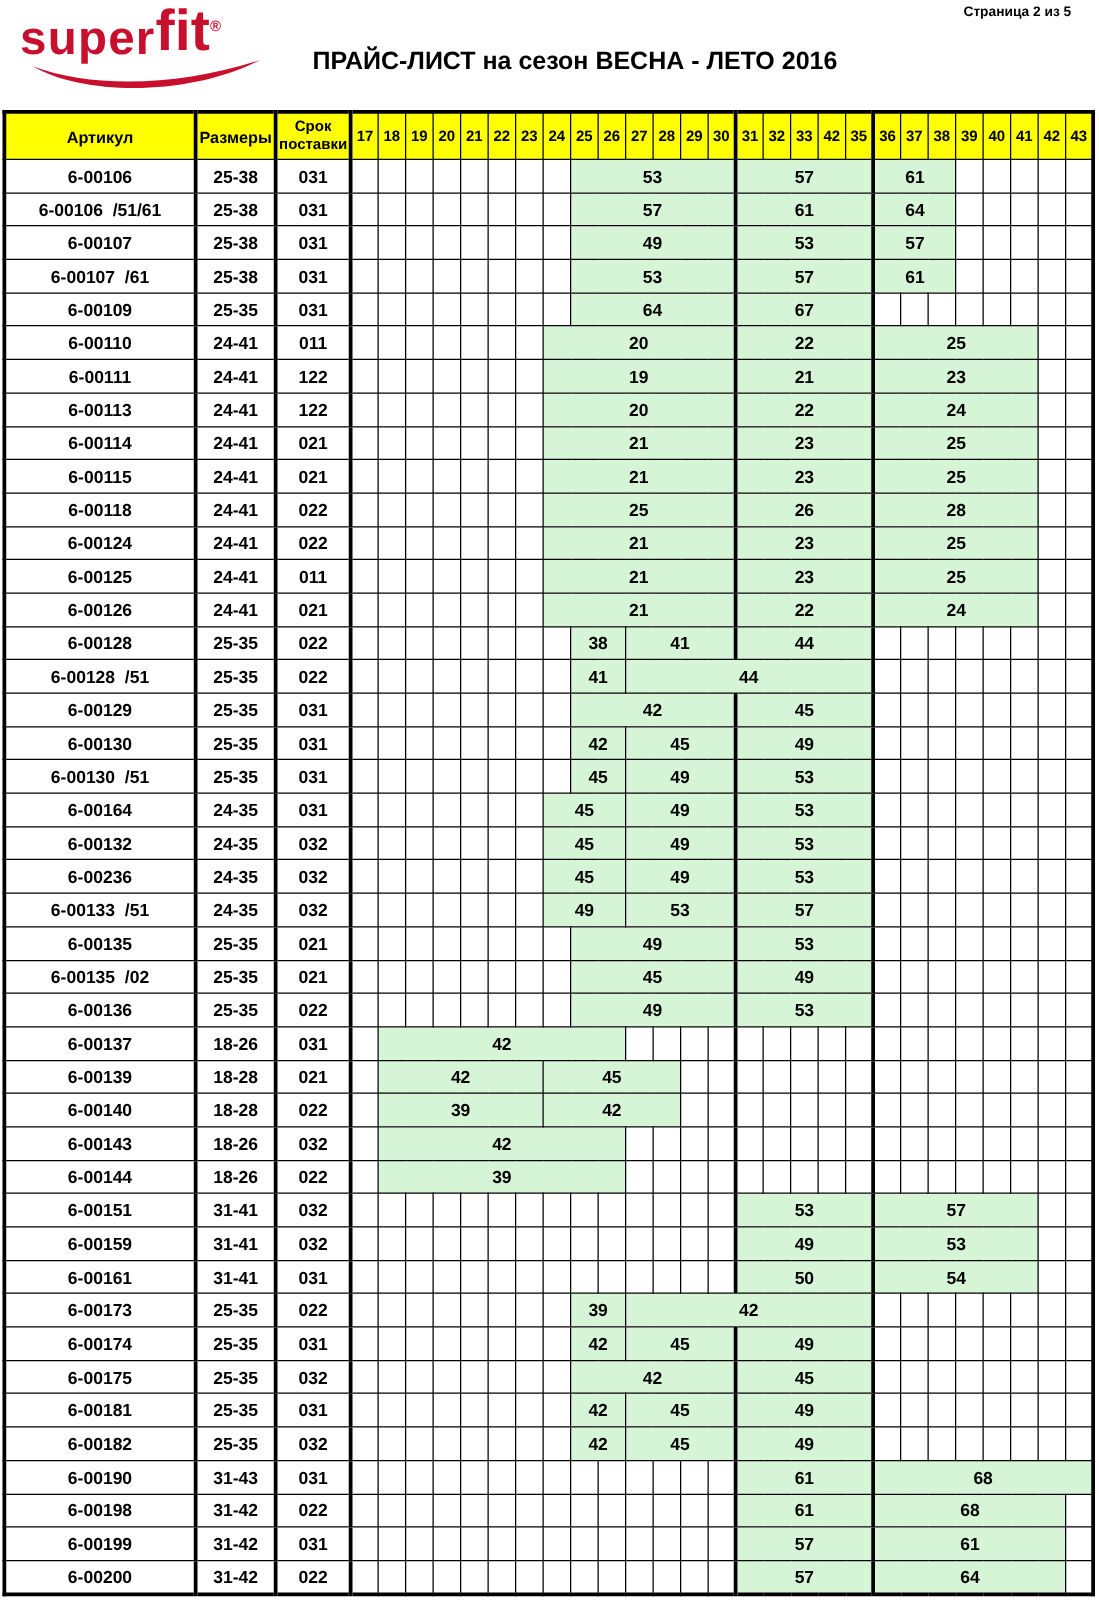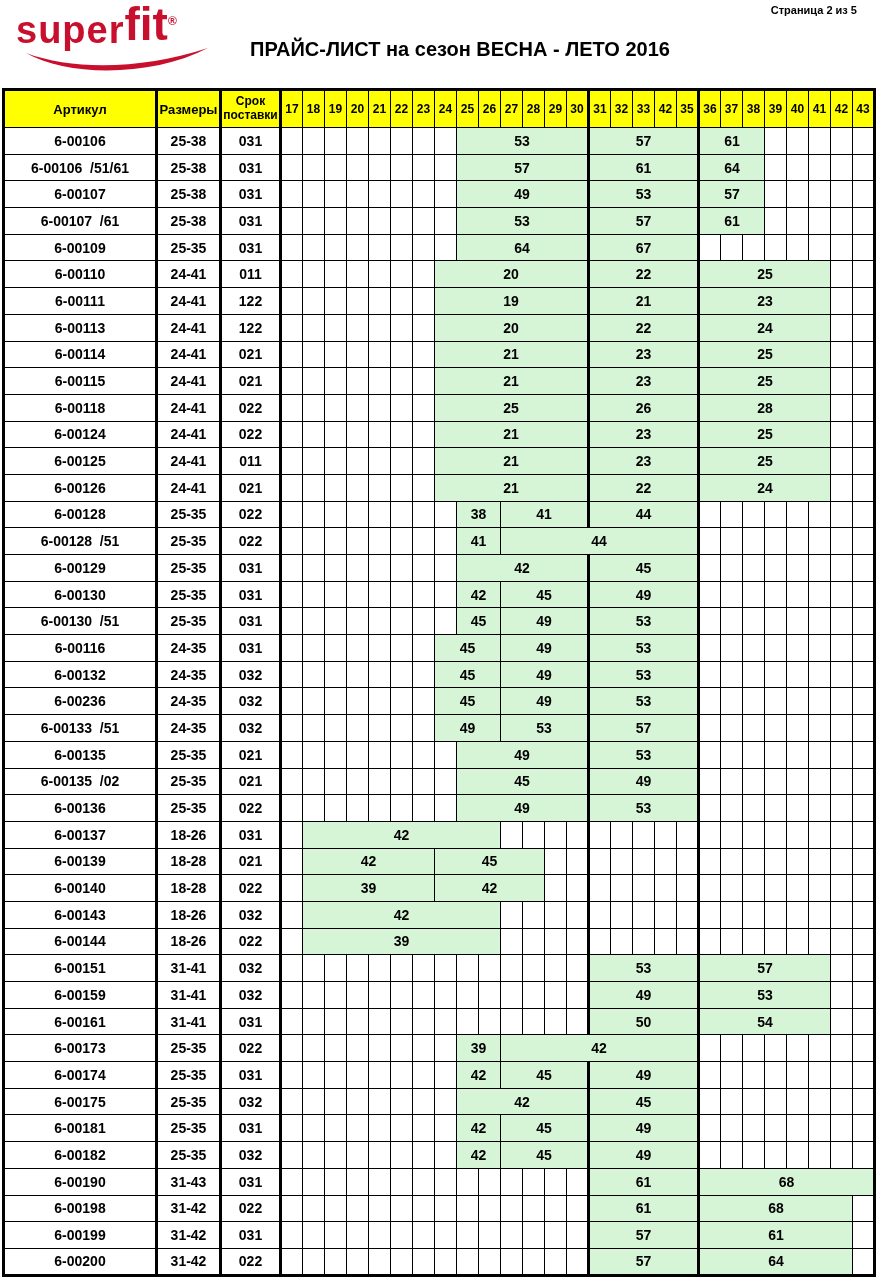--- a/index.html
+++ b/index.html
@@ -520,21 +520,21 @@
           <td class="size-cell"></td>
           <td class="size-cell"></td>
           <td class="size-cell"></td>
           <td class="size-cell"></td>
           <td class="size-cell"></td>
           <td class="size-cell"></td>
           <td class="size-cell"></td>
           <td class="size-cell"></td>
         </tr>
         <tr>
-          <td class="article thick-r">6-00116</td>
+          <td class="article thick-r">6-00164</td>
           <td class="sizes thick-r">24-35</td>
           <td class="lead thick-r">031</td>
           <td class="size-cell"></td>
           <td class="size-cell"></td>
           <td class="size-cell"></td>
           <td class="size-cell"></td>
           <td class="size-cell"></td>
           <td class="size-cell"></td>
           <td class="size-cell"></td>
           <td class="price-cell" colspan="3">45</td>

